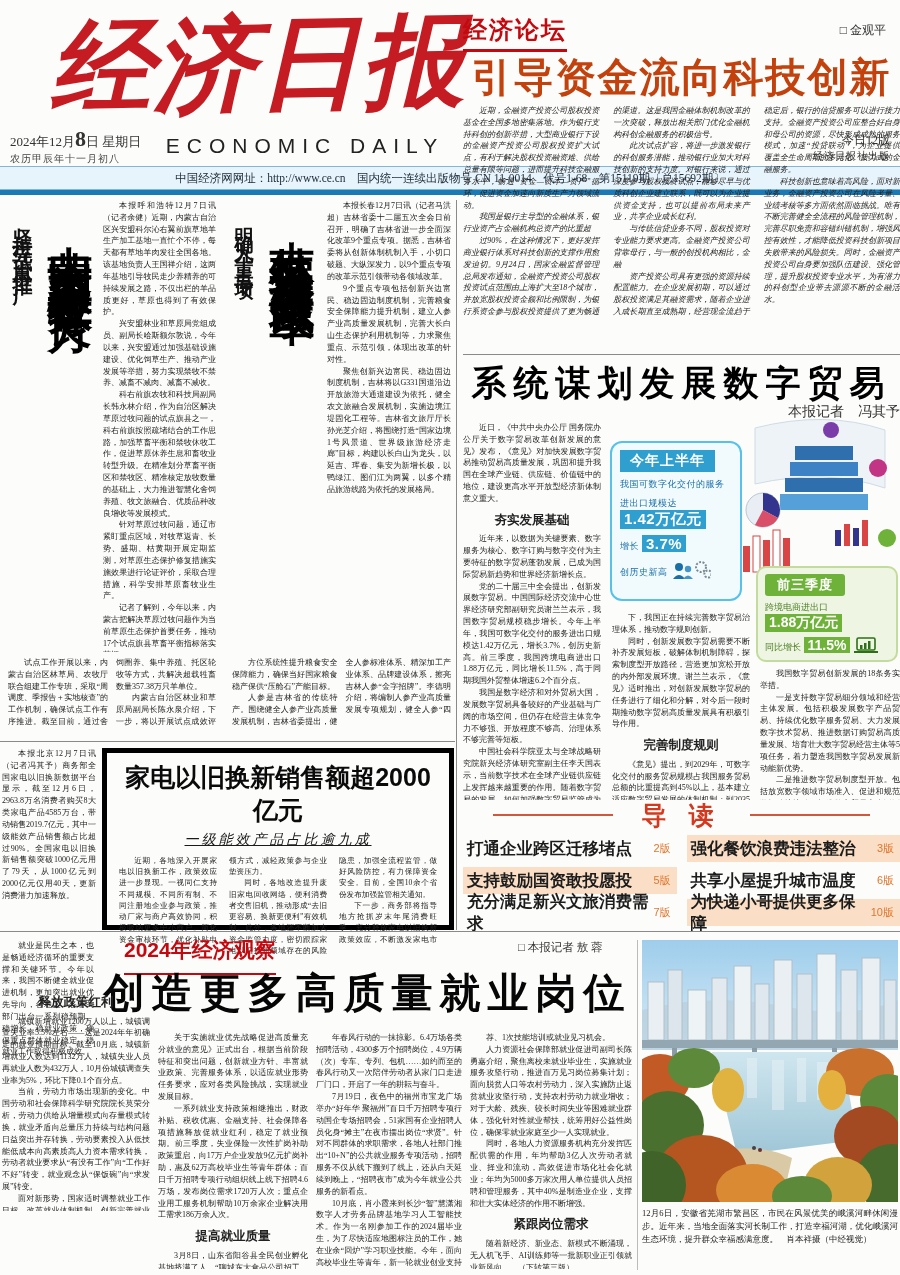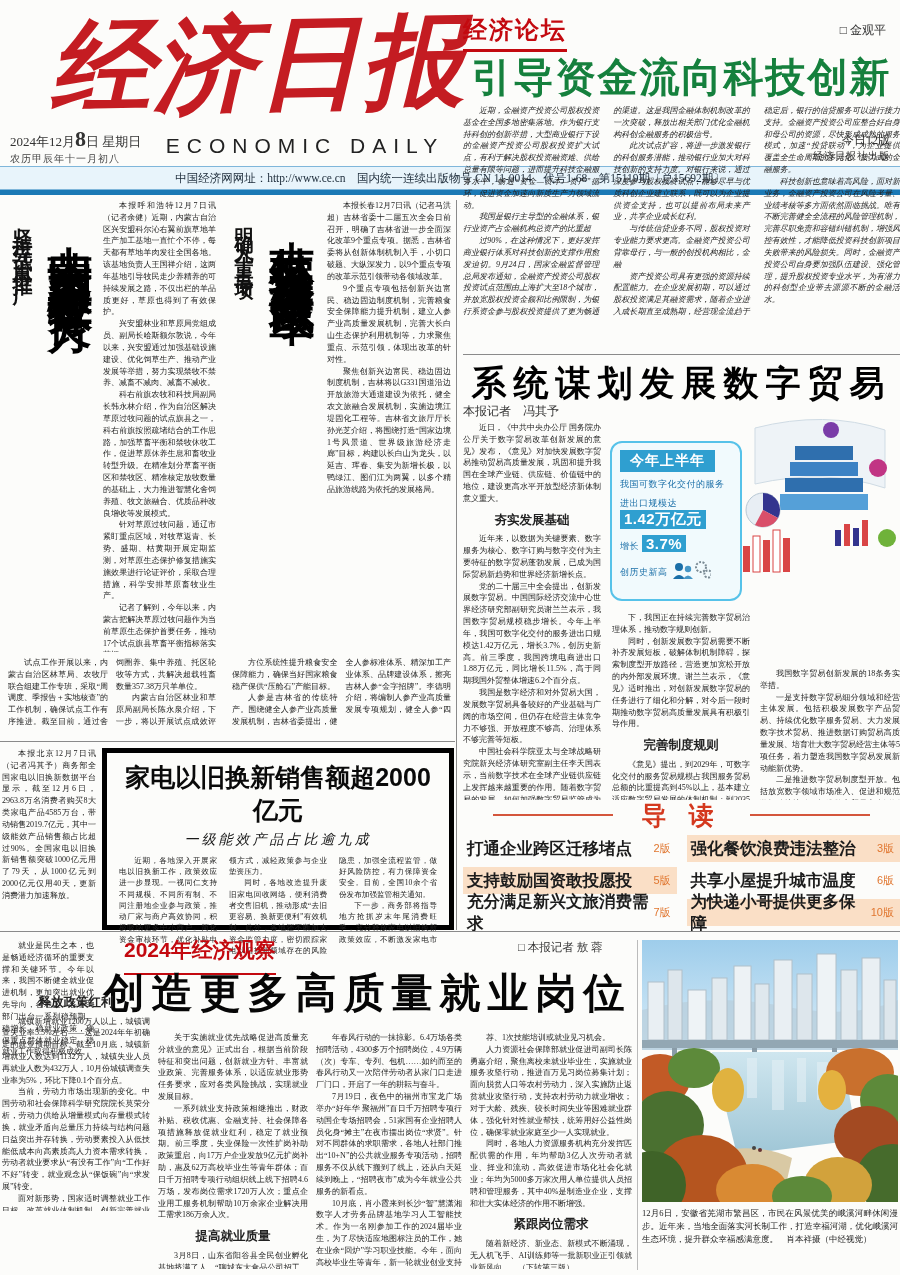--- a/index.html
+++ b/index.html
@@ -29,43 +29,43 @@
   .vtext{writing-mode:vertical-rl;}
   .vkicker{font-weight:bold;font-size:20px;letter-spacing:8px;color:#111;}
   .vheadline{font-weight:900;font-size:45px;letter-spacing:6px;color:#000;
         font-family:"Liberation Serif","DejaVu Serif",serif;}
   .rule{background:#8a8a8a;}
   
   .forum-label{left:463px;top:14px;font-family:"Liberation Sans","DejaVu Sans",sans-serif;
         font-size:24px;font-weight:bold;color:#c3090f;border-bottom:3px solid #c3090f;padding-bottom:3px;letter-spacing:2px;}
   .forum-author{right:14px;top:22px;font-size:12px;color:#333;}
   .forum-headline{left:463px;top:50px;width:437px;text-align:center;font-family:"Liberation Sans","DejaVu Sans",sans-serif;
-        font-size:40px;font-weight:900;letter-spacing:2px;color:#15803d;}
+        font-size:40px;font-weight:900;letter-spacing:2px;color:#c2410c;}
   .forum-cols{left:463px;top:105px;width:437px;height:242px;column-count:3;column-gap:14px;}
   
   .dt-headline{left:463px;top:360px;width:437px;text-align:center;font-size:35px;font-weight:900;
         letter-spacing:7px;color:#000;}
-  .dt-byline{left:463px;top:403px;width:437px;text-align:left;font-size:12px;color:#333;}
+  .dt-byline{left:463px;top:403px;width:437px;text-align:right;font-size:14px;color:#333;}
   .ig-box1{left:610px;top:441px;width:132px;height:160px;background:#f1fafd;border:2px solid #56c2e9;
         border-radius:12px;padding:7px 8px;box-sizing:border-box;font-family:"Liberation Sans","DejaVu Sans",sans-serif;}
   .ig-badge-blue{display:inline-block;background:#2f9fd0;color:#fff;font-weight:bold;font-size:14px;
         padding:2px 10px;border-radius:0;letter-spacing:1px;}
   .ig-line{color:#1b6fa8;font-size:9px;margin-top:6px;letter-spacing:.5px;}
   .ig-val-blue{display:inline-block;background:#2f9fd0;color:#fff;font-weight:bold;font-size:15px;padding:0 4px;}
   .ig-box2{left:756px;top:566px;width:142px;height:96px;background:#eef5e2;border:2px solid #c3dc9d;
         border-radius:10px;padding:6px 7px;box-sizing:border-box;font-family:"Liberation Sans","DejaVu Sans",sans-serif;z-index:5;}
   .ig-badge-green{display:inline-block;background:#6fb23a;color:#fff;font-weight:bold;font-size:13px;
         padding:2px 12px;border-radius:3px;letter-spacing:1px;}
   .ig-line-g{color:#4a7d22;font-size:9px;margin-top:5px;}
   .ig-val-green{display:inline-block;background:#6fb23a;color:#fff;font-weight:bold;font-size:14px;padding:0 4px;}
   
   .app-box{left:102px;top:748px;width:352px;height:182px;border:5px solid #000000;box-sizing:border-box;padding:8px 12px 6px;}
   .app-headline{text-align:center;font-family:"Liberation Sans","DejaVu Sans",sans-serif;font-size:25px;
         font-weight:bold;color:#0a0a0a;}
-  .app-sub{text-align:center;font-size:14px;font-style:italic;margin:4px 0 6px;letter-spacing:3px;}
+  .app-sub{text-align:center;font-size:14px;font-style:italic;margin:4px 0 6px;letter-spacing:3px;text-decoration:underline;}
   .app-cols{column-count:3;column-gap:12px;height:108px;}
   
   .guide{left:463px;top:799px;width:437px;height:130px;}
   .guide-titlerow{display:flex;align-items:center;justify-content:center;gap:28px;height:32px;}
   .guide-line{flex:0 0 120px;border-top:2px solid #d4563c;}
   .guide-title{color:#d4381e;font-size:25px;font-weight:900;letter-spacing:8px;}
   .guide-grid{display:grid;grid-template-columns:1fr 1fr;grid-column-gap:10px;grid-row-gap:5px;margin-top:4px;}
   .guide-item{display:flex;justify-content:space-between;align-items:center;height:27px;padding:0 6px 0 4px;
         font-family:"Liberation Sans","DejaVu Sans",sans-serif;font-size:16.5px;font-weight:bold;color:#1c1c1c;}
   .guide-item .pg{font-size:11px;font-weight:normal;color:#e0762f;white-space:nowrap;}
@@ -189,20 +189,33 @@
         <circle cx="8" cy="8" r="4" fill="#1b6fa8"></circle>
           <path d="M2,20 Q8,12 14,20 Z" fill="#1b6fa8"></path>
         <circle cx="17" cy="10" r="3.2" fill="#4596c6"></circle>
           <path d="M12,20 Q17,13 22,20 Z" fill="#4596c6"></path>
         <circle cx="30" cy="8" r="5" fill="none" stroke="#7a8a94" stroke-width="2" stroke-dasharray="2 1.5"></circle>
         <circle cx="37" cy="15" r="3.6" fill="none" stroke="#7a8a94" stroke-width="2" stroke-dasharray="2 1.5"></circle>
       </svg>
     </div>
   </div>
 
+  <div class="abs ig-box2">
+    <span class="ig-badge-green">前三季度</span>
+    <div class="ig-line-g"><span>跨境电商进出口</span> <span class="ig-val-green">1.88万亿元</span></div>
+    <div class="ig-line-g"><span>同比增长</span> <span class="ig-val-green">11.5%</span>
+      <svg width="26" height="17" viewBox="0 0 26 17" style="vertical-align:-4px;">
+        <rect x="4" y="1" width="18" height="12" rx="1.5" fill="none" stroke="#2d7015" stroke-width="1.6"></rect>
+        <rect x="7" y="8" width="2.5" height="4" fill="#2d7015"></rect>
+          <rect x="11" y="6" width="2.5" height="6" fill="#2d7015"></rect>
+        <rect x="15" y="4" width="2.5" height="8" fill="#2d7015"></rect>
+        <rect x="1" y="14" width="24" height="2" fill="#2d7015"></rect>
+      </svg>
+    </div>
+  </div>
 
   <div class="abs bodytext" style="left:612px;top:612px;width:138px;height:188px;">
     <p>下，我国正在持续完善数字贸易治理体系，推动数字规则创新。</p>
       <p>同时，创新发展数字贸易需要不断补齐发展短板，破解体制机制障碍，探索制度型开放路径，营造更加宽松开放的内外部发展环境。谢兰兰表示，《意见》适时推出，对创新发展数字贸易的任务进行了细化和分解，对今后一段时期推动数字贸易高质量发展具有积极引导作用。</p>
     <div class="subhead">完善制度规则</div>
     <p>《意见》提出，到2029年，可数字化交付的服务贸易规模占我国服务贸易总额的比重提高到45%以上，基本建立适应数字贸易发展的体制机制；到2035年，可数字化交付的服务贸易规模占我国服务贸易总额的比重提高到50%以上，有序、安全、高效的数字贸易治理体系全面建立，制度型开放水平全面提高。</p>
   </div>
 
   <div class="abs bodytext" style="left:760px;top:668px;width:140px;height:132px;">
     <p>我国数字贸易创新发展的18条务实举措。</p>

